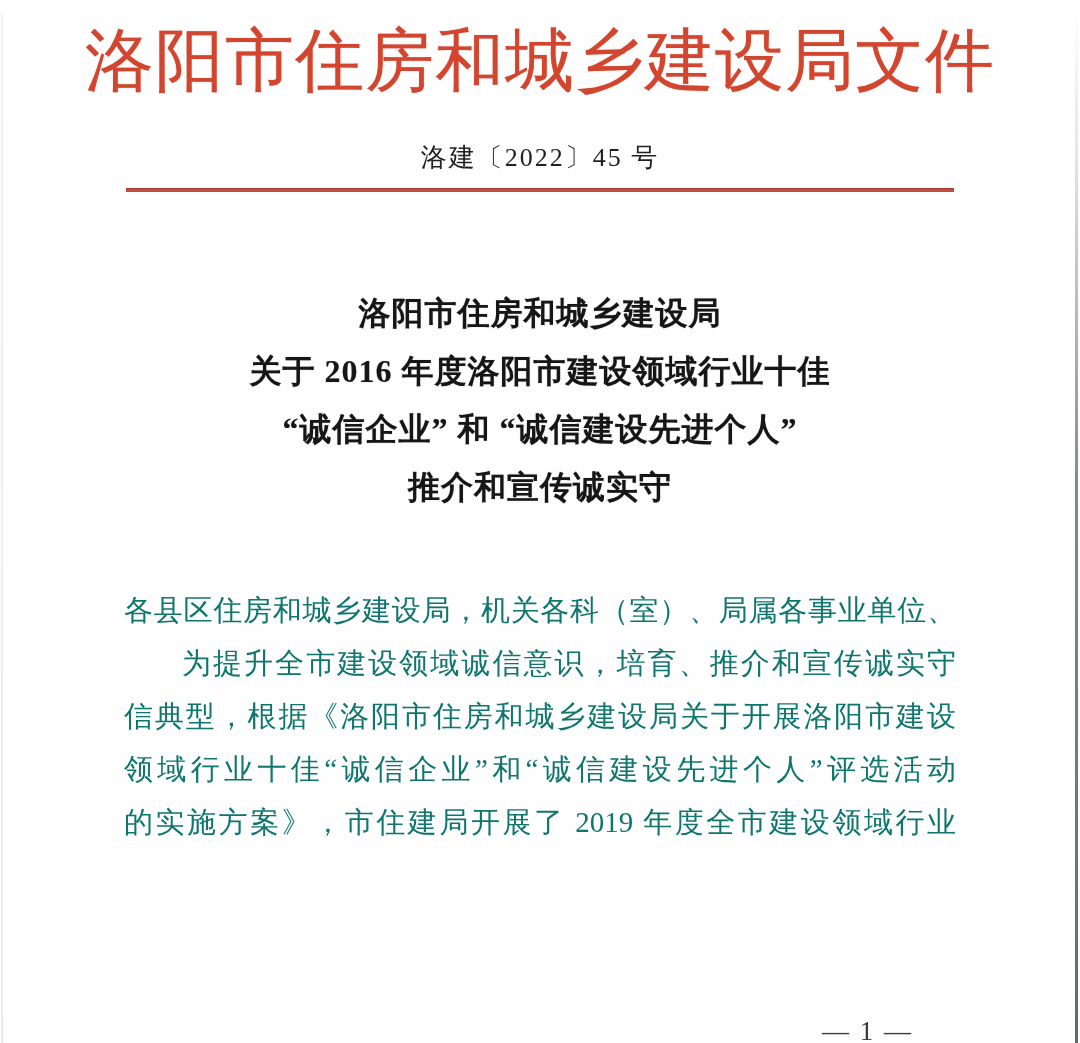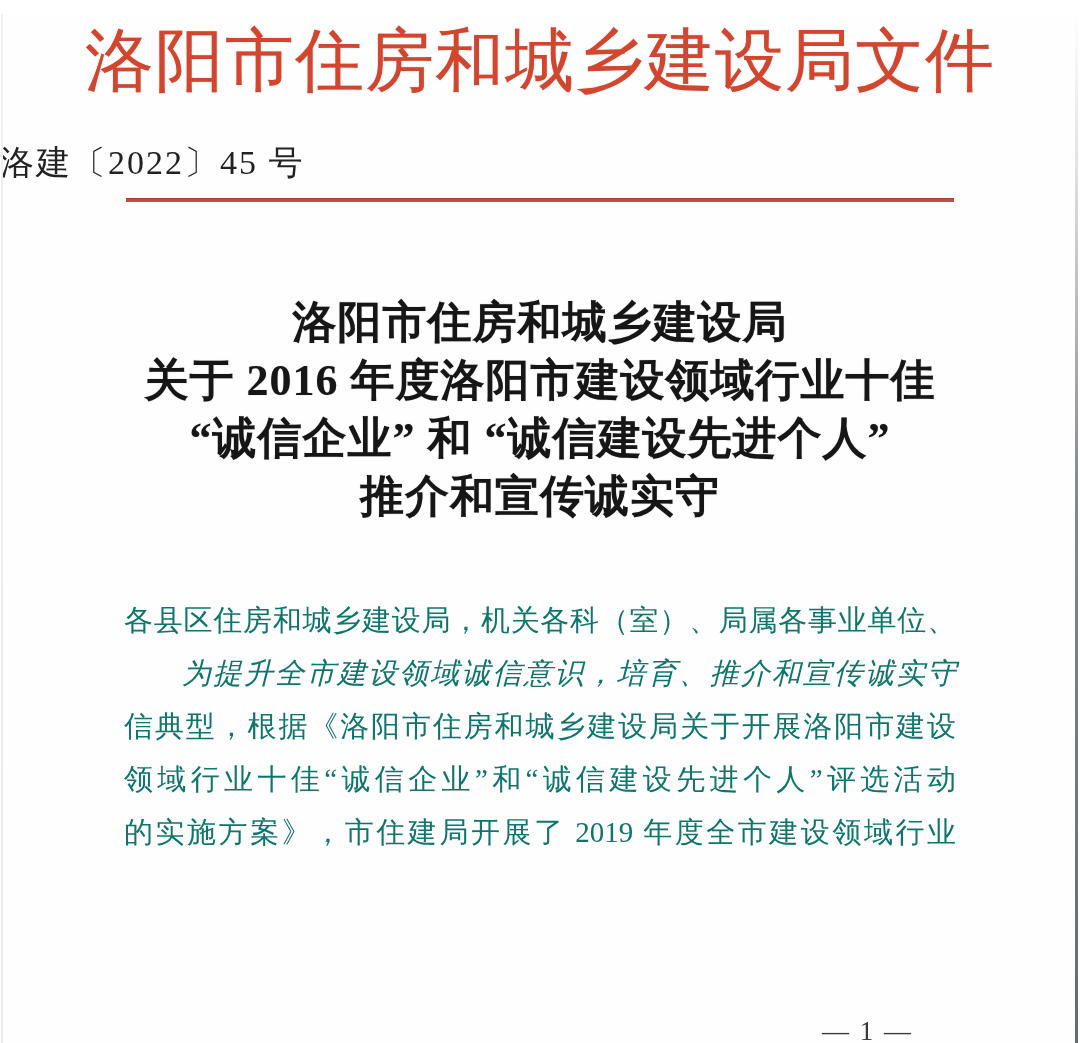--- a/index.html
+++ b/index.html
@@ -33,39 +33,39 @@
     text-align: center;
     font-size: 69px;
     font-weight: 400;
     letter-spacing: 1px;
     color: #d2452e;
     text-shadow: 0 0 1px rgba(210,69,46,0.55);
     line-height: 1.38;
   }
   .doc-number {
     margin-top: 32px;
-    text-align: left;
-    font-size: 34px;
+    text-align: center;
+    font-size: 26px;
     color: #222;
     letter-spacing: 2px;
     line-height: 1.3;
   }
   .red-rule {
     margin: 13px auto 0 auto;
     width: 828px;
     height: 4px;
     background: #bf4f43;
     border-top: 1px solid #a93a30;
   }
   .title-block {
     margin-top: 92px;
     text-align: center;
     font-weight: 700;
     color: #161616;
-    font-size: 44px;
+    font-size: 32px;
   }
   .title-line {
     line-height: 58px;
     letter-spacing: 1px;
     text-shadow: 0 0 1px rgba(20,20,20,0.4);
   }
   .body-block {
     margin: 68px auto 0 auto;
     width: 832px;
     font-size: 29px;
@@ -75,21 +75,20 @@
     line-height: 53px;
     white-space: nowrap;
   }
   .body-line.justified {
     white-space: normal;
     text-align: justify;
     text-align-last: justify;
   }
   .body-line.indent {
     padding-left: 58px;
-    font-style: italic;
   }
   .page-number {
     position: absolute;
     left: 822px;
     top: 1002px;
     font-size: 27px;
     color: #3a3a3a;
     letter-spacing: 2px;
   }
 </style>

